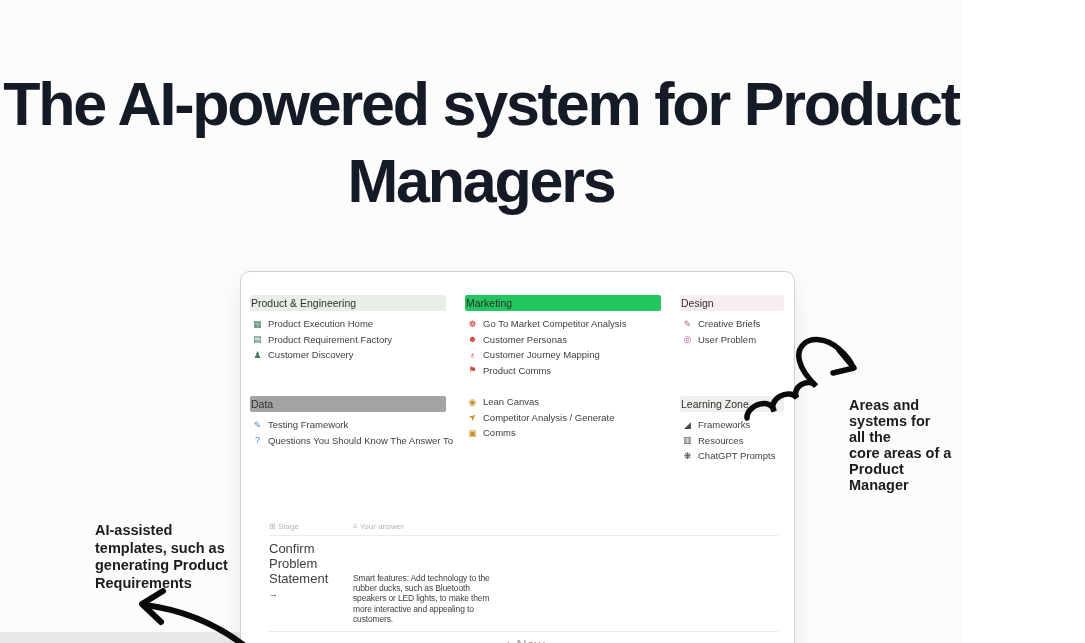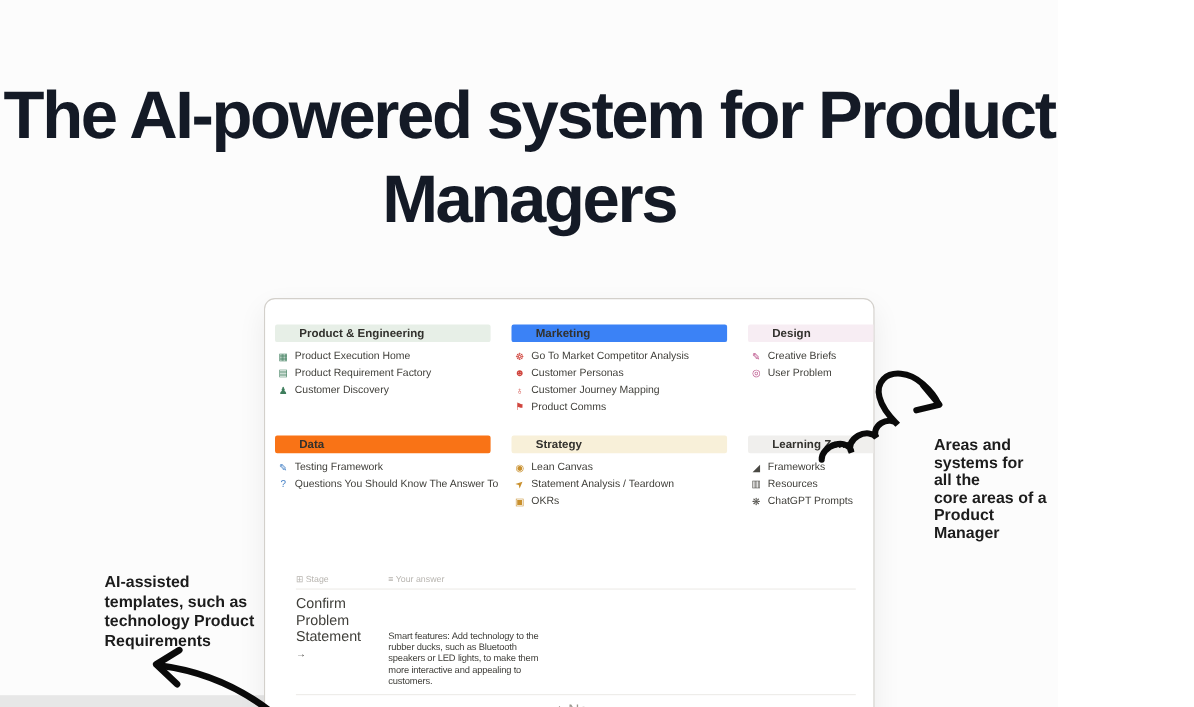--- a/index.html
+++ b/index.html
@@ -8,24 +8,24 @@
   
   .headline{position:absolute;top:66px;left:0;width:100%;text-align:center;
             font-weight:bold;font-size:61px;line-height:77px;letter-spacing:-2.2px;color:#141a26;}
   
   .card{position:absolute;left:240px;top:271px;width:555px;height:400px;background:#fff;
         border:1px solid #d3d0cb;border-radius:10px;box-shadow:0 10px 26px rgba(0,0,0,.07);
         box-sizing:border-box;overflow:hidden;}
   .card-inner{padding:23px 10px 0 9px;}
   .sections{display:grid;grid-template-columns:196px 196px 1fr;column-gap:19px;row-gap:14px;}
   .section.r1{height:87px;}
-  .hdr{font-size:10.5px;font-weight:bold;color:#32312d;padding:2px 22px;border-radius:2px;
+  .hdr{font-size:10.5px;font-weight:normal;color:#32312d;padding:2px 1px;border-radius:2px;
        margin-bottom:7px;white-space:nowrap;overflow:hidden;}
-  .h-pe{background:#e7efe7}.h-mk{background:#3b82f6}.h-ds{background:#f7edf3}
-  .h-da{background:#f97316}.h-st{background:#f8f0d9}.h-lz{background:#f0efed}
+  .h-pe{background:#e7efe7}.h-mk{background:#22c55e}.h-ds{background:#f7edf3}
+  .h-da{background:#a3a3a3}.h-st{background:#f8f0d9}.h-lz{background:#f0efed}
   .it{display:flex;align-items:center;gap:5px;font-size:9.5px;color:#3f3e39;
       margin:0 0 4.5px 2px;white-space:nowrap;cursor:pointer;}
   .ic{width:11px;text-align:center;font-size:9px;flex:0 0 11px;}
   .c-g{color:#3e7d5c}.c-r{color:#d0453e}.c-p{color:#bb5089}
   .c-b{color:#4581c6}.c-o{color:#c9902e}.c-d{color:#4a4944}
   .rot{display:inline-block;transform:rotate(-42deg);}
   
   .tbl{margin:22px 6px 0 19px;}
   .t-head{display:flex;font-size:8px;color:#b8b5b0;padding:2px 0 4px 0;align-items:flex-end;}
   .t-colA{width:84px;flex:0 0 84px;}
@@ -118,32 +118,31 @@
             <span class="ic c-b">✎</span>
             <span>Testing Framework</span>
             </div>
           <div class="it">
             <span class="ic c-b">?</span>
             <span>Questions You Should Know The Answer To</span>
             </div>
         </div>
 
         <div class="section">
-          <div class="hdr h-st">Strategy</div>
           <div class="it">
             <span class="ic c-o">◉</span>
             <span>Lean Canvas</span>
             </div>
           <div class="it">
             <span class="ic c-o rot">➤</span>
-            <span>Statement Analysis / Teardown</span>
+            <span>Competitor Analysis / Generate</span>
             </div>
           <div class="it">
             <span class="ic c-o">▣</span>
-            <span>OKRs</span>
+            <span>Comms</span>
             </div>
         </div>
 
         <div class="section">
           <div class="hdr h-lz">Learning Zone</div>
           <div class="it">
             <span class="ic c-d">◢</span>
             <span>Frameworks</span>
             </div>
           <div class="it">
@@ -197,17 +196,17 @@
   <div class="note note-right">
     <div>Areas and systems for</div>
     <div>all the</div>
     <div>core areas of a</div>
     <div>Product Manager</div>
   </div>
 
   <div class="note note-left">
     <div>AI-assisted</div>
     <div>templates, such as</div>
-    <div>technology Product</div>
+    <div>generating Product</div>
     <div>Requirements</div>
   </div>
 
 </div>
 
 </body></html>

